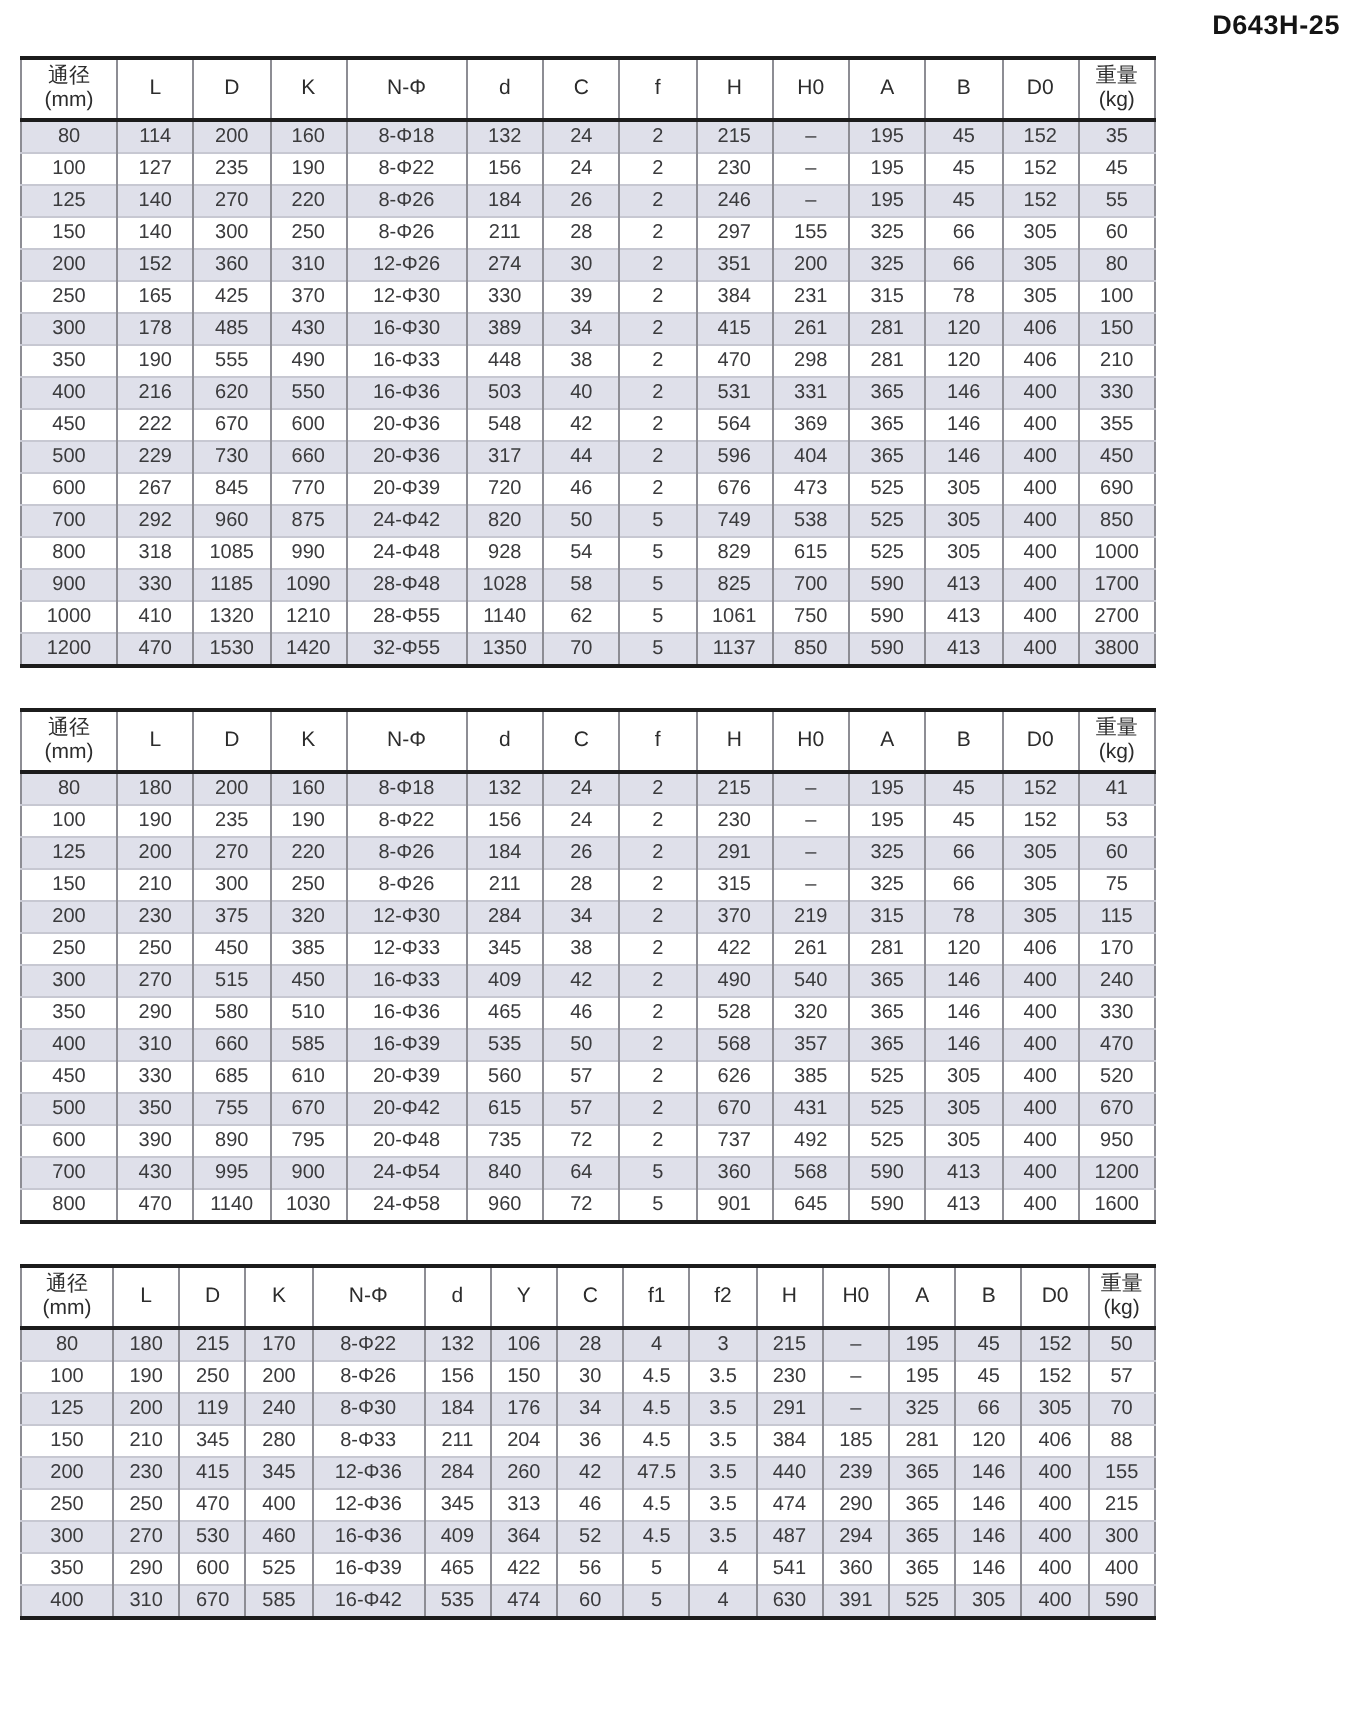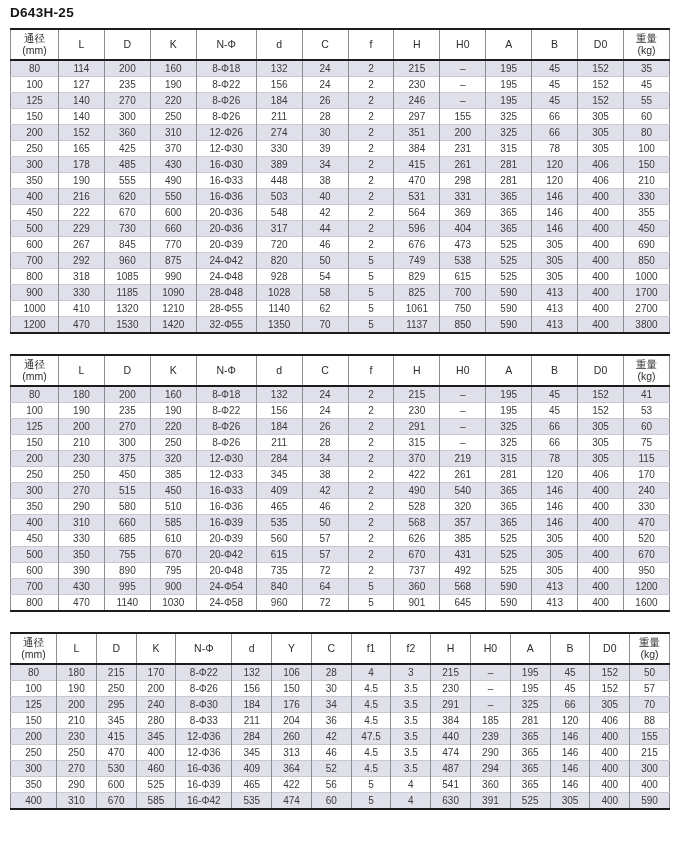--- a/index.html
+++ b/index.html
@@ -13,23 +13,24 @@
   .page { padding: 5px 10px 0 10px; }
   .spec-section { margin-bottom: 20px; }
   .spec-section:last-child { margin-bottom: 0; }
   .table-title {
     margin: 0 0 7px 0;
     font-size: 13.5px;
     line-height: 16px;
     font-weight: bold;
     color: #141414;
     letter-spacing: 0.3px;
+    text-align: right;
   }
   table.spec-table {
-    width: 660px;
+    width: 568px;
     table-layout: fixed;
     border-collapse: collapse;
     border-top: 2px solid #1c1c1c;
     border-bottom: 2px solid #1c1c1c;
     border-left: 1px solid #8d8d94;
     border-right: 1px solid #8d8d94;
   }
   table.spec-table thead th {
     height: 31px;
     padding: 1px 0;
@@ -726,21 +727,21 @@
             <td>230</td>
             <td>–</td>
             <td>195</td>
             <td>45</td>
             <td>152</td>
             <td>57</td>
           </tr>
           <tr>
             <td>125</td>
             <td>200</td>
-            <td>295</td>
+            <td>119</td>
             <td>240</td>
             <td>8-Φ30</td>
             <td>184</td>
             <td>176</td>
             <td>34</td>
             <td>4.5</td>
             <td>3.5</td>
             <td>291</td>
             <td>–</td>
             <td>325</td>

